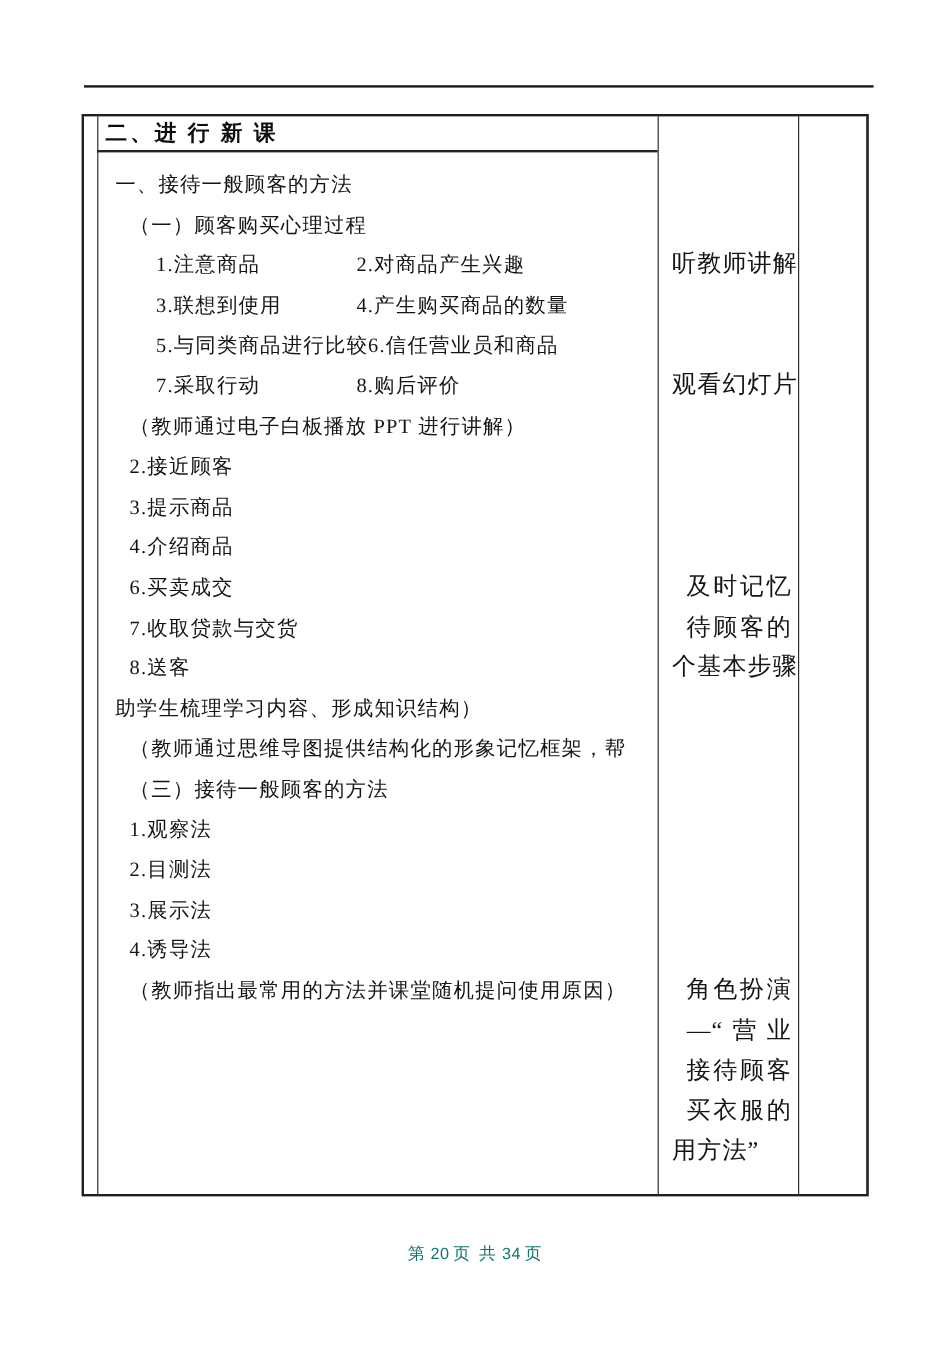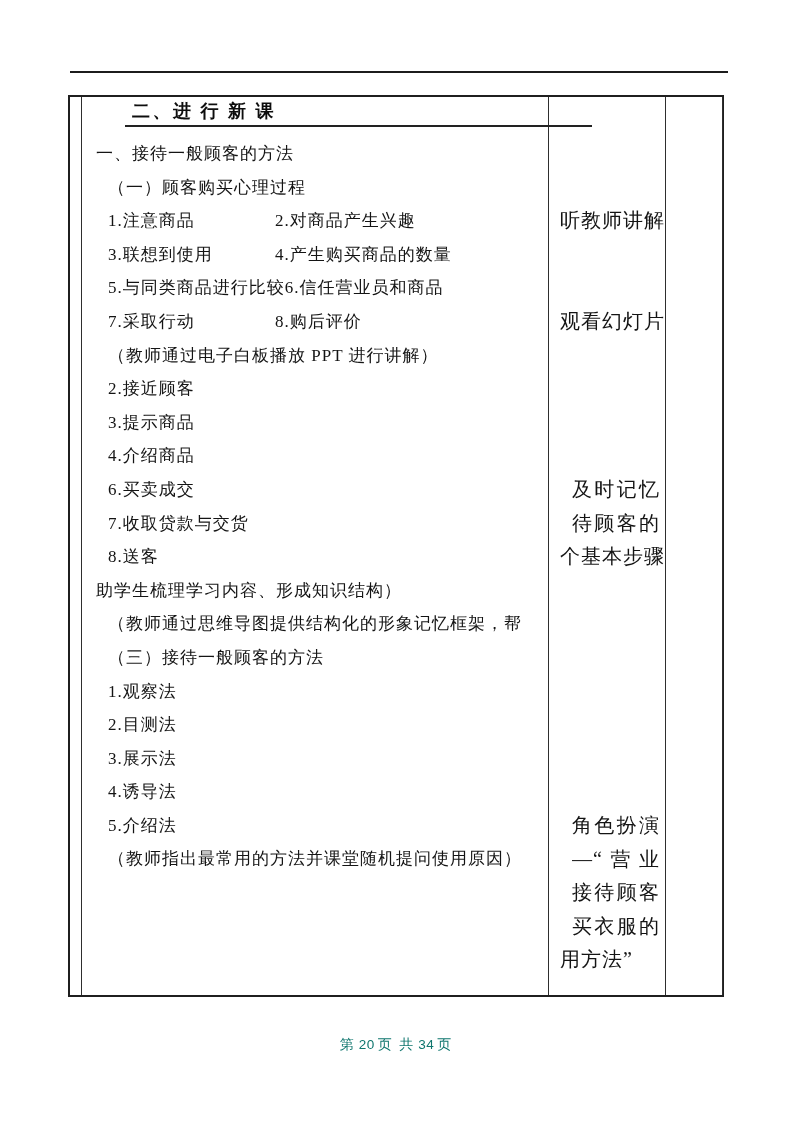--- a/index.html
+++ b/index.html
@@ -20,34 +20,34 @@
   }
   .vline{position:absolute;top:0;bottom:0;width:1px;background:#2e2e2e;}
   .vl-inner{left:11px;}
   .vl-col1{left:478px;}
   .vl-col2{left:595px;}
   .vl-col3{left:652px;}
   
   .header-box{
     position:absolute;left:11px;top:0;width:467px;height:30px;
     border-bottom:2px solid #222;box-sizing:border-box;
-    display:flex;align-items:center;margin-left:44px;
+    display:flex;align-items:center;
   }
   .header-box span{
     font-weight:bold;font-size:18px;letter-spacing:2.5px;
     padding-left:7px;color:#0d0d0d;
   }
   
   .content{
     position:absolute;left:11px;top:40px;width:467px;
     font-size:17px;letter-spacing:1px;line-height:33.6px;
   }
   .cline{height:33.6px;white-space:nowrap;padding-left:15px;}
   .cline.ind{padding-left:27px;}
-  .cline .tabcol{display:inline-block;min-width:167px;}
+  .cline .tabcol{display:inline-block;min-width:167px;margin-left:22px;}
   
   .notes{position:absolute;left:478px;top:0;width:117px;height:100%;}
   .note{
     position:absolute;left:12px;width:100px;
     font-size:20px;letter-spacing:1px;line-height:33.6px;
   }
   .note-line{height:33.6px;white-space:nowrap;}
   .note-line.just{
     white-space:normal;text-align:justify;text-align-last:justify;
     overflow:hidden;height:33.6px;margin-left:12px;
@@ -91,21 +91,20 @@
       <div class="cline ind">6.买卖成交</div>
       <div class="cline ind">7.收取贷款与交货</div>
       <div class="cline ind">8.送客</div>
       <div class="cline">助学生梳理学习内容、形成知识结构）</div>
       <div class="cline ind">（教师通过思维导图提供结构化的形象记忆框架，帮</div>
       <div class="cline ind">（三）接待一般顾客的方法</div>
       <div class="cline ind">1.观察法</div>
       <div class="cline ind">2.目测法</div>
       <div class="cline ind">3.展示法</div>
       <div class="cline ind">4.诱导法</div>
-      <div class="cline ind">5.介绍法</div>
       <div class="cline ind">（教师指出最常用的方法并课堂随机提问使用原因）</div>
     </div>
 
   <div class="notes">
       <div class="note" style="top: 107.2px;">
         <div class="note-line">听教师讲解</div>
       </div>
       <div class="note" style="top: 208px;">
         <div class="note-line">观看幻灯片</div>
       </div>

